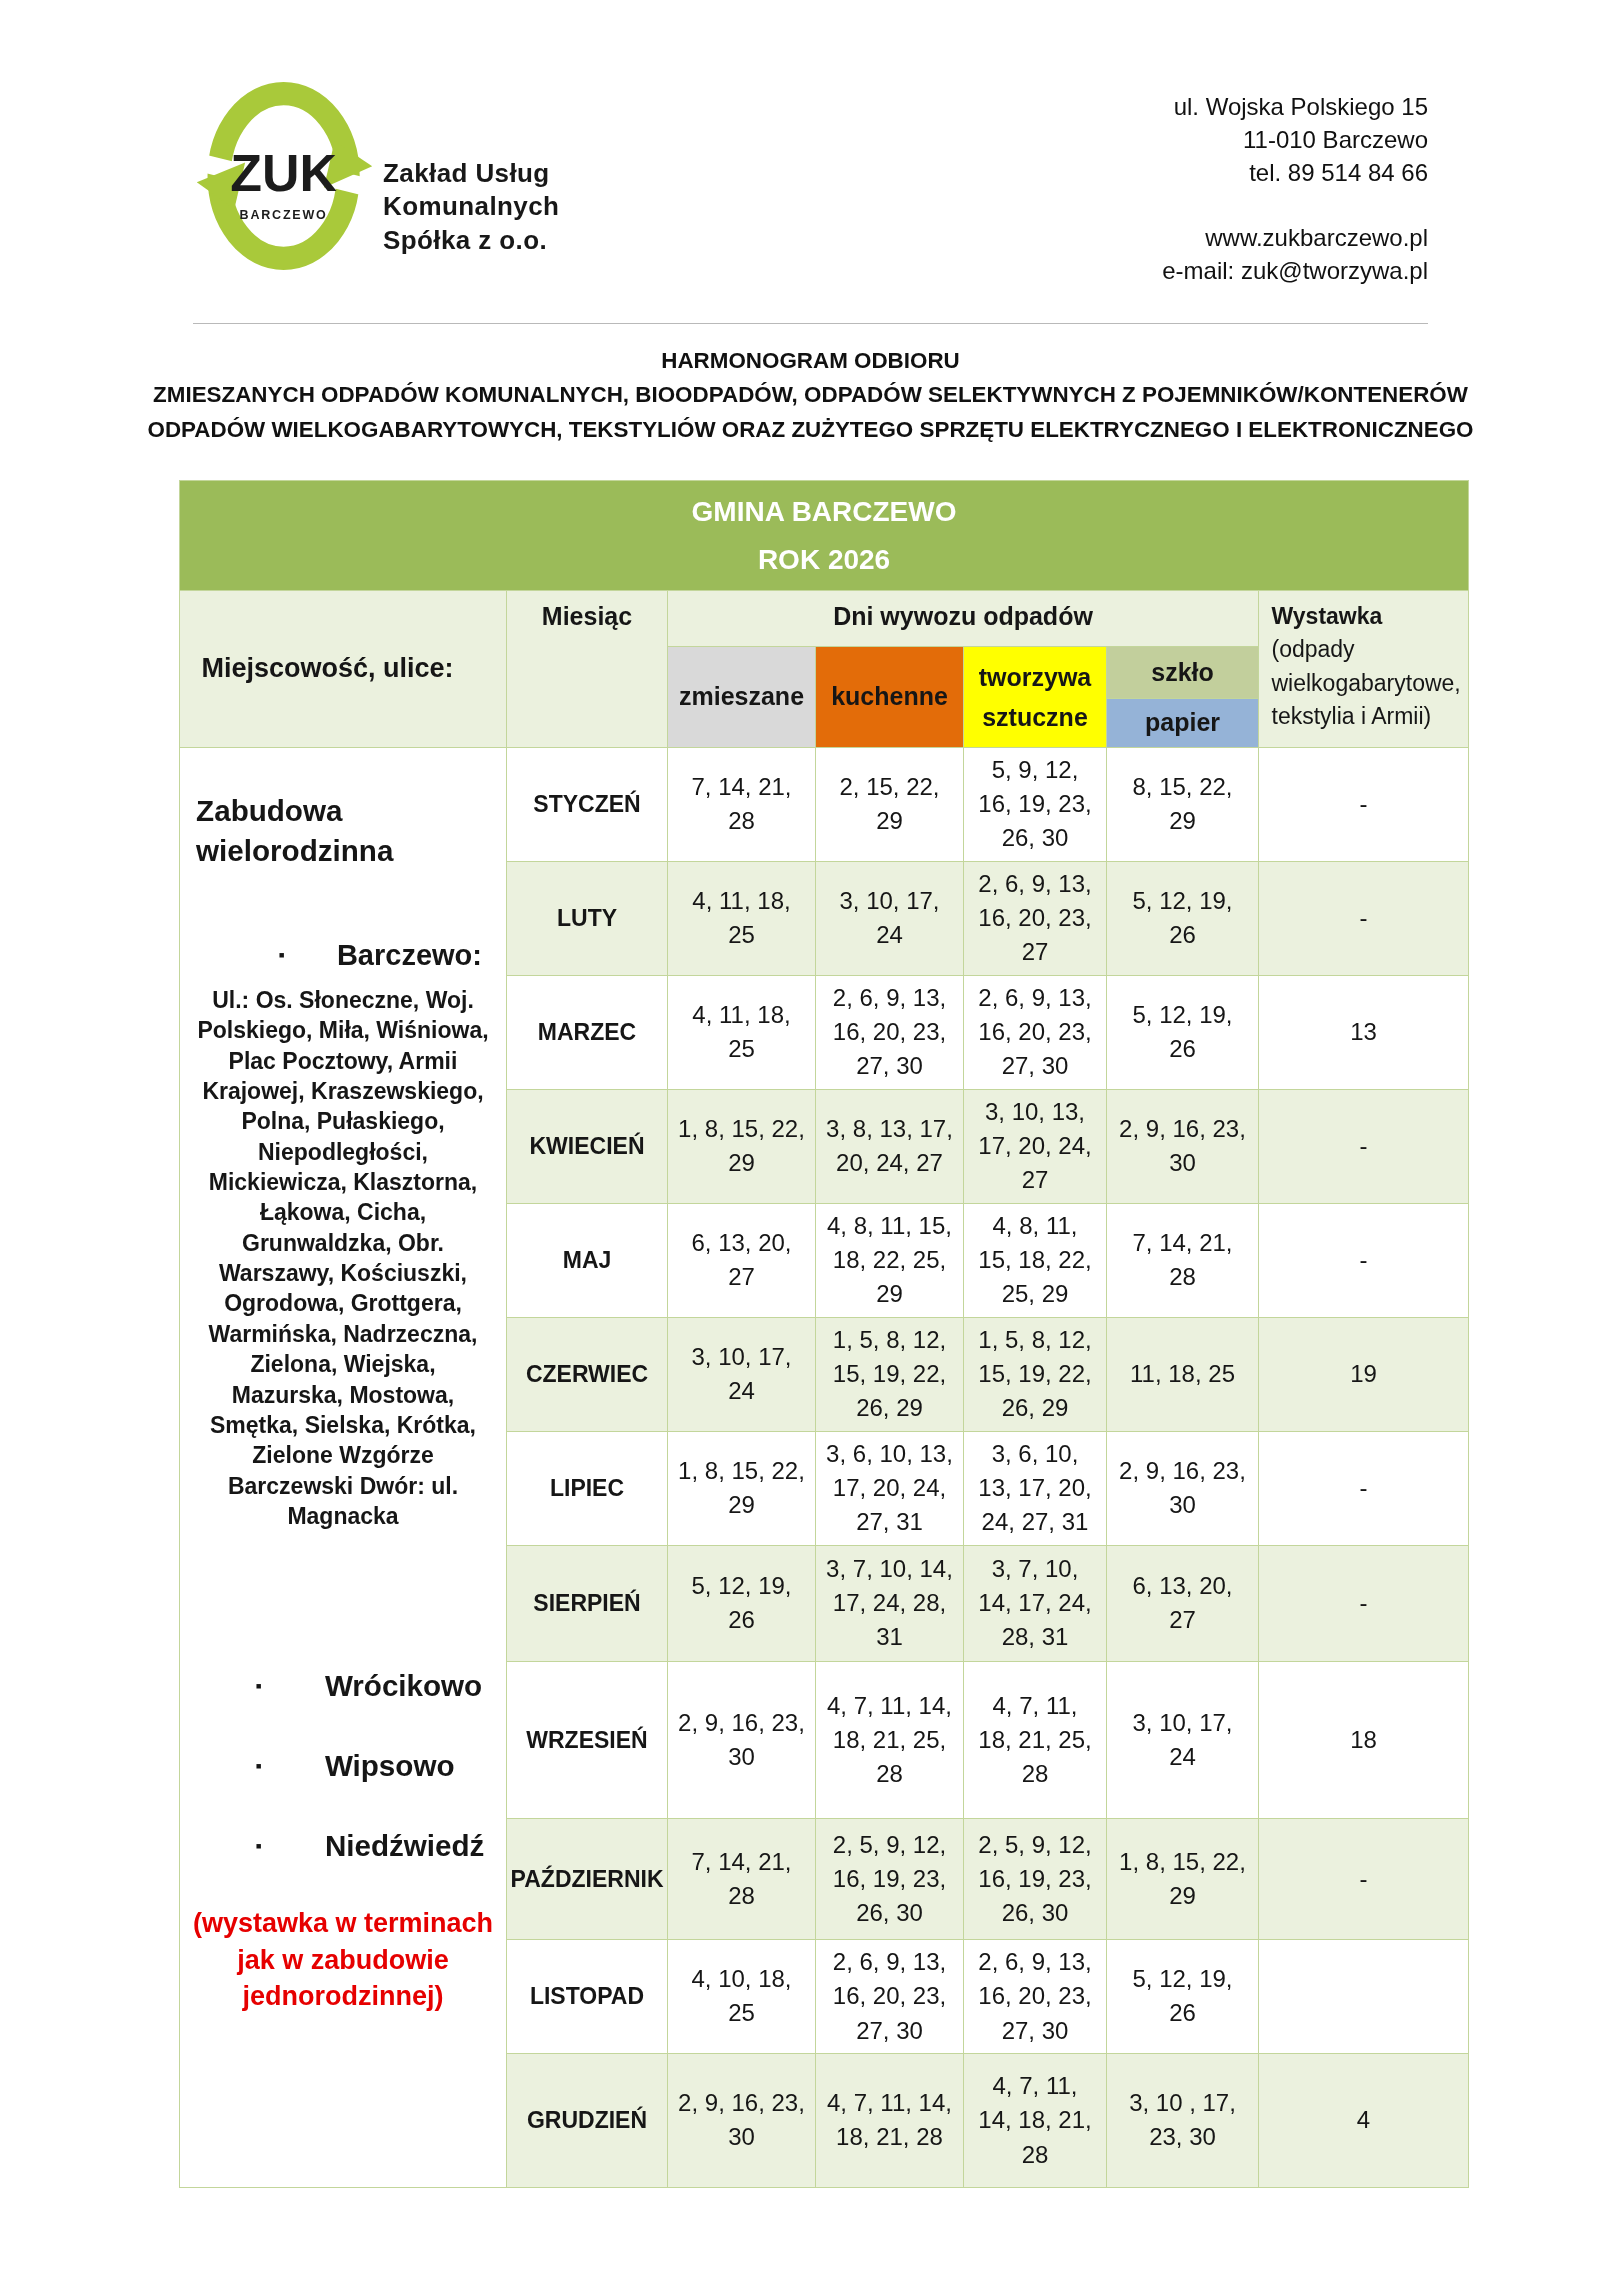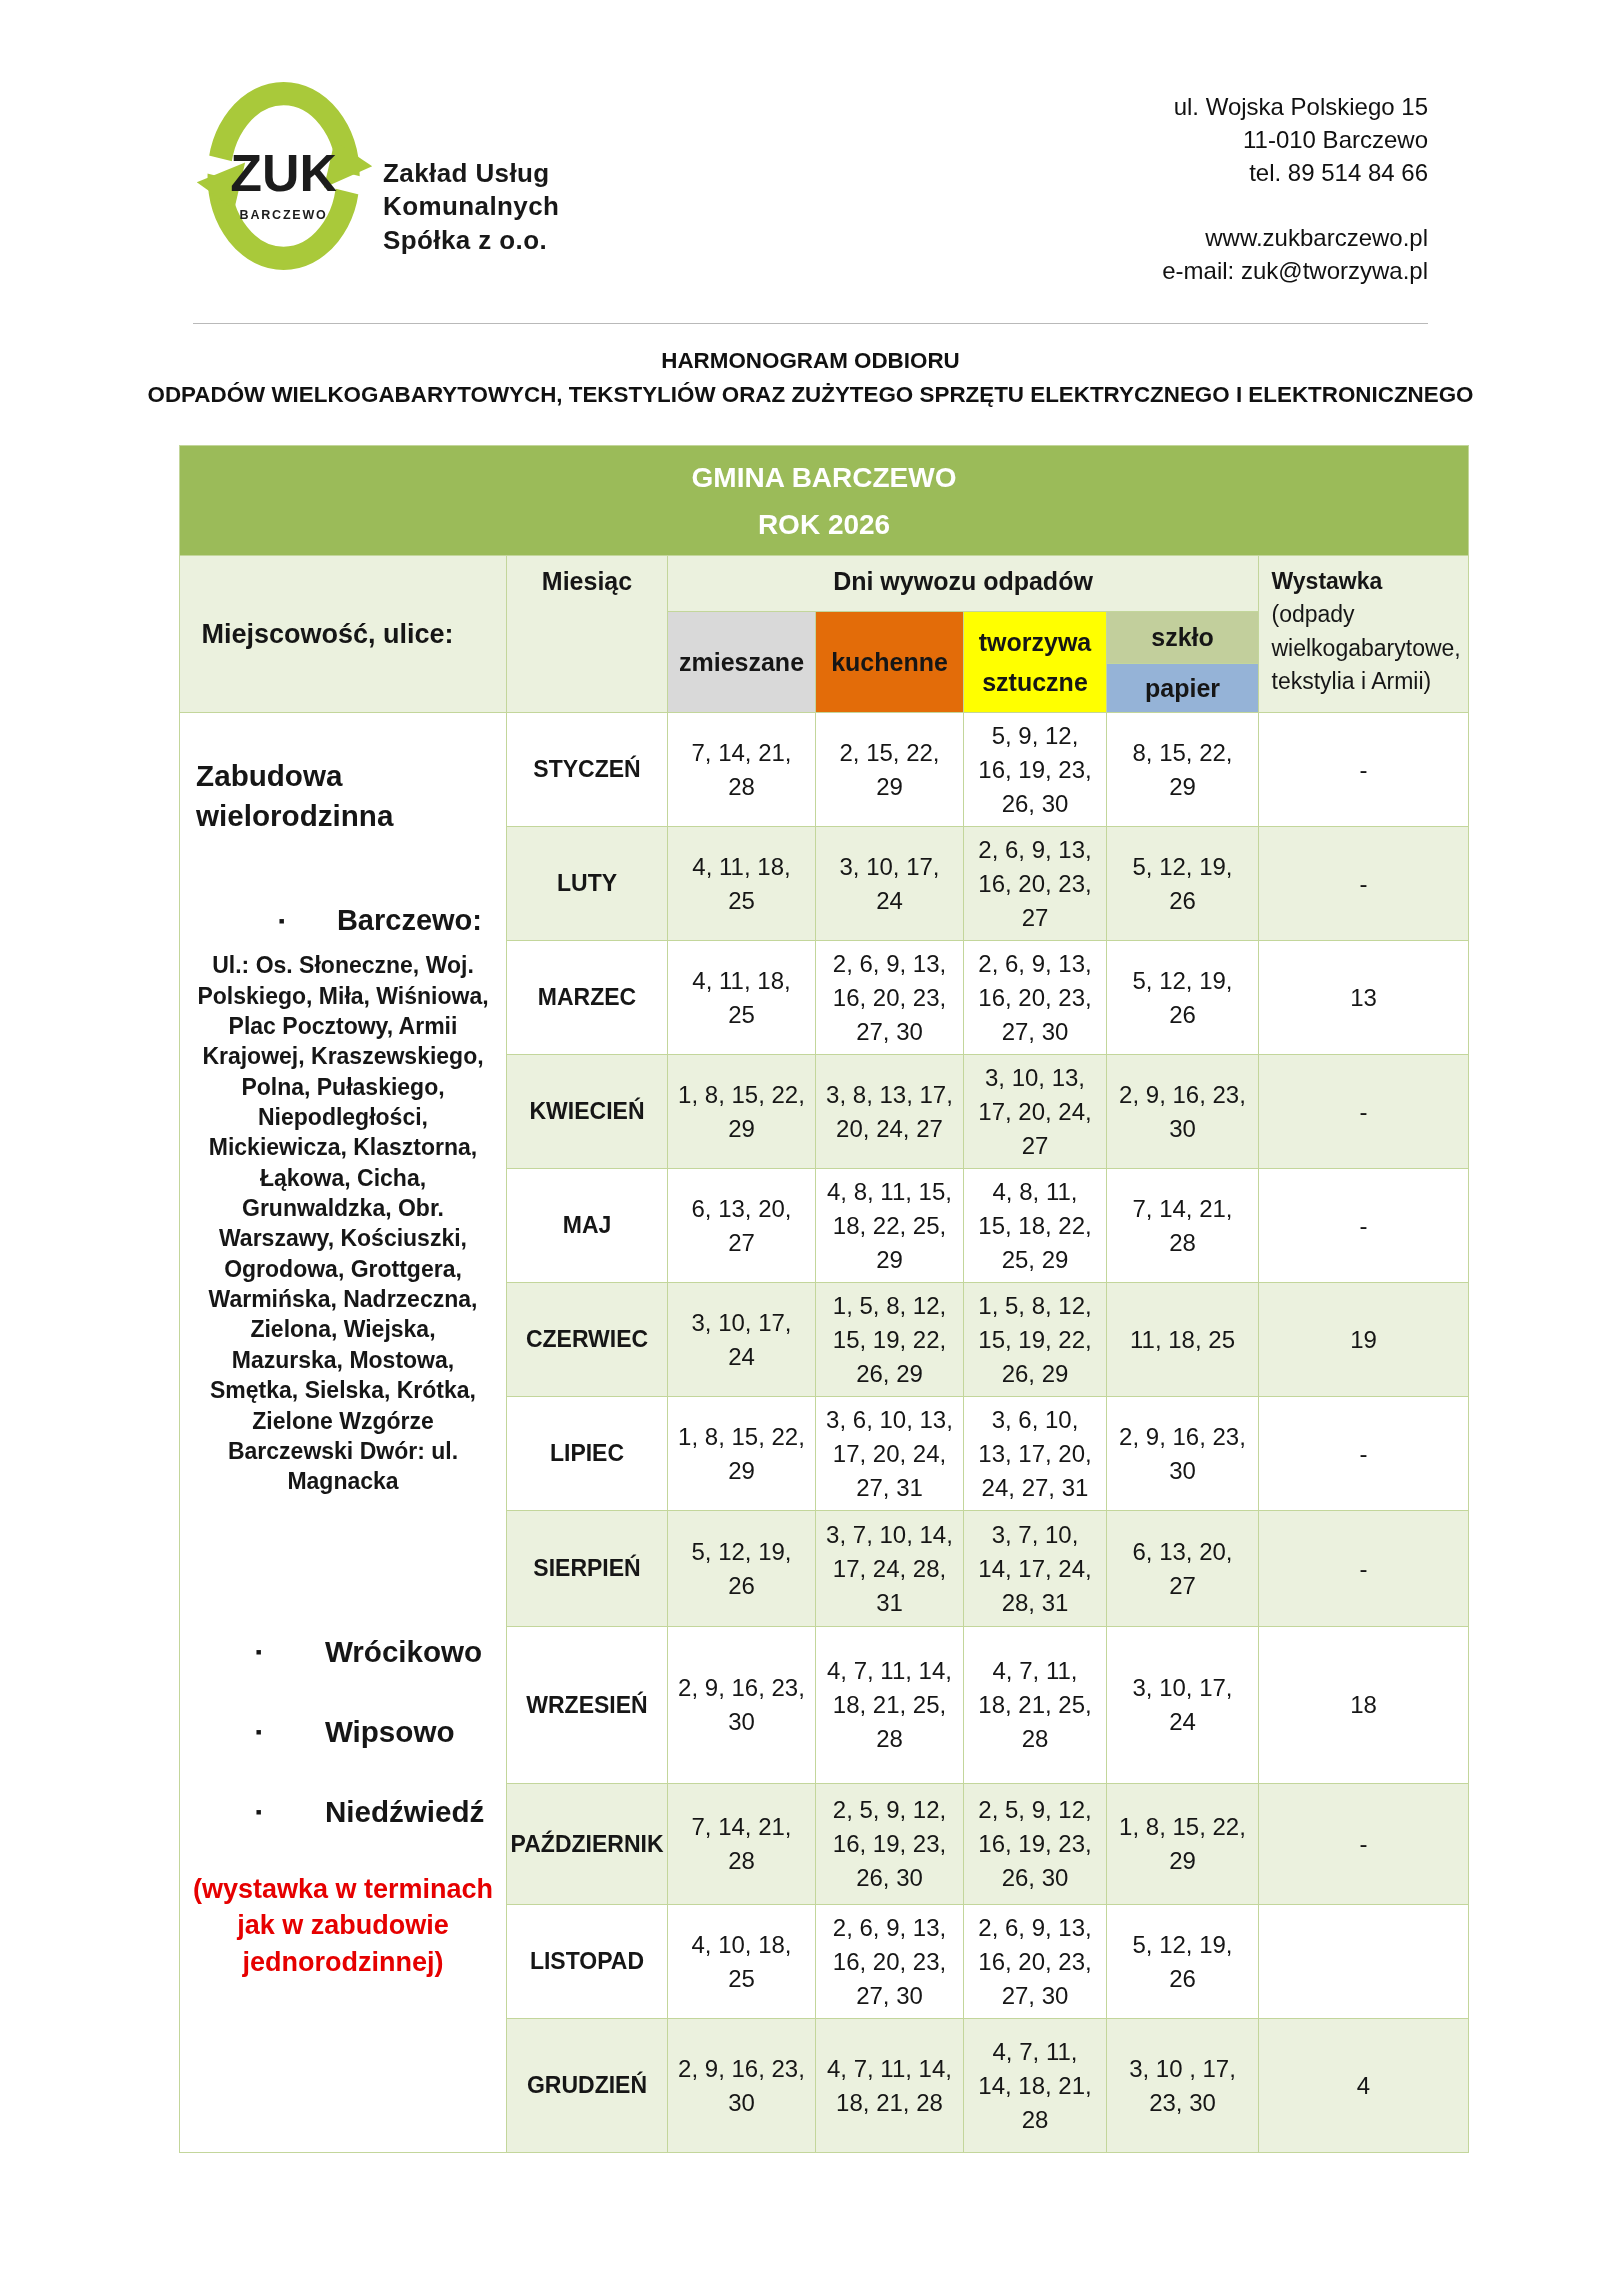--- a/index.html
+++ b/index.html
@@ -105,20 +105,21 @@
       <div>11-010 Barczewo</div>
       <div>tel. 89 514 84 66</div>
       <div class="gap"></div>
       <div>www.zukbarczewo.pl</div>
       <div>e-mail: zuk@tworzywa.pl</div>
     </div>
   </div>
 
   <div class="title-block">
     <div>HARMONOGRAM ODBIORU</div>
+    <div>ZMIESZANYCH ODPADÓW KOMUNALNYCH, BIOODPADÓW, ODPADÓW SELEKTYWNYCH Z POJEMNIKÓW/KONTENERÓW</div>
     <div>ODPADÓW WIELKOGABARYTOWYCH, TEKSTYLIÓW ORAZ ZUŻYTEGO SPRZĘTU ELEKTRYCZNEGO I ELEKTRONICZNEGO</div>
   </div>
 
   <table class="sched">
     <colgroup>
       <col style="width:327px">
         <col style="width:161px">
         <col style="width:148px">
       <col style="width:148px">
         <col style="width:143px">

